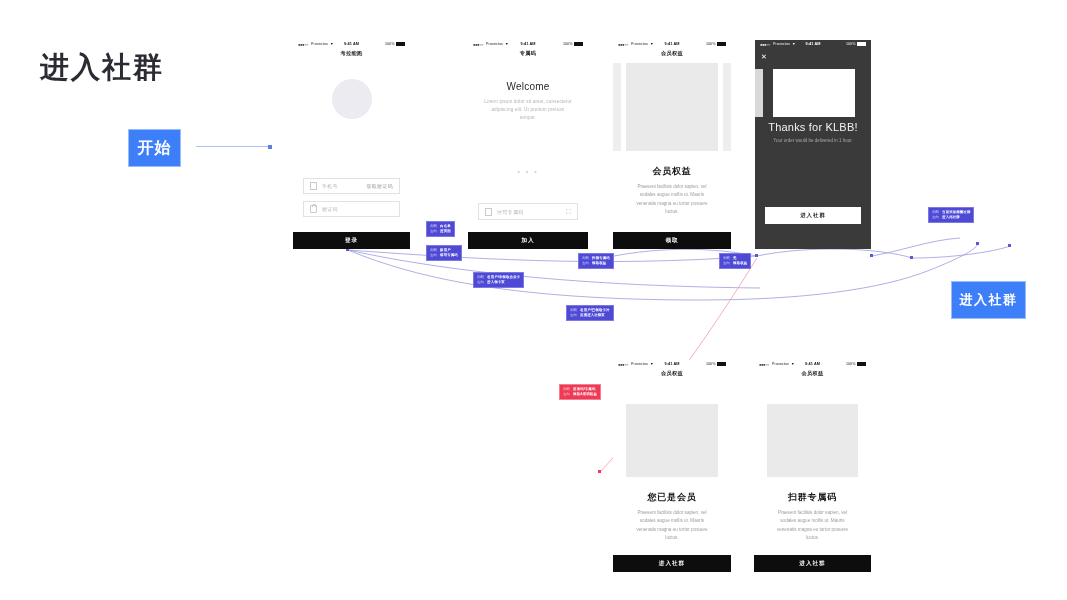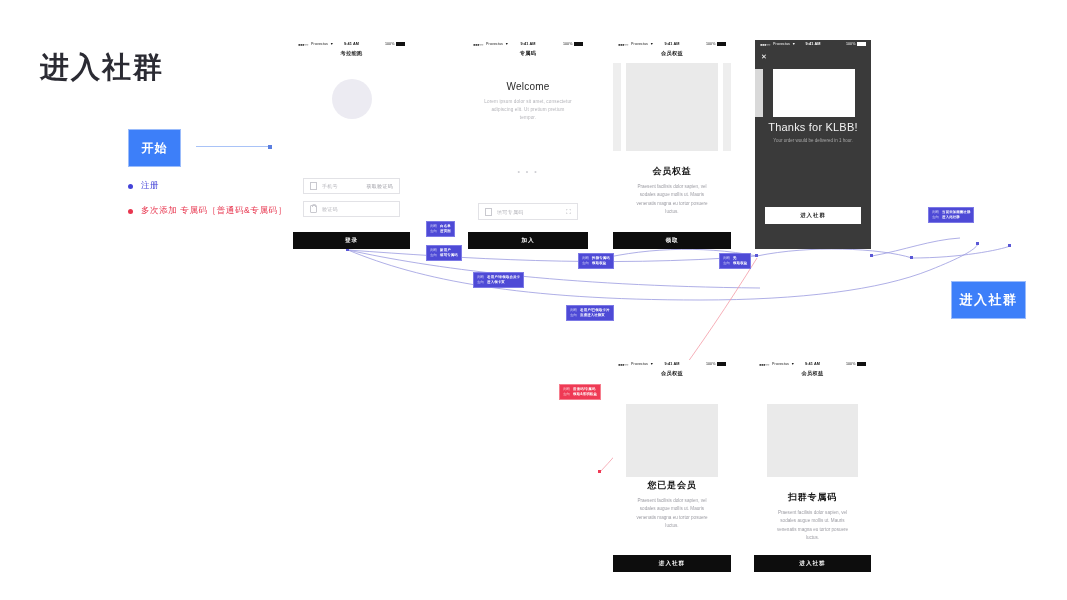--- a/index.html
+++ b/index.html
@@ -14,21 +14,21 @@
   .page-title{
     position:absolute;left:40px;top:48px;
     font-size:29px;font-weight:bold;color:#2b2b33;letter-spacing:2px;
   }
 
   
   .start-btn{
     position:absolute;left:128px;top:129px;width:53px;height:38px;
     background:#3d7ff9;border:1px solid #9bbcfb;
     display:flex;align-items:center;justify-content:center;
-    color:#fff;font-size:12px;font-weight:bold;letter-spacing:1px;
+    color:#fff;font-size:16px;font-weight:bold;letter-spacing:1px;
     box-sizing:border-box;
   }
   .start-line{
     position:absolute;left:196px;top:146px;width:74px;height:1px;background:#a9c3f7;
   }
   .start-line:after{
     content:"";position:absolute;right:-2px;top:-1.5px;width:4px;height:4px;background:#5b7fe0;
   }
 
   
@@ -134,30 +134,20 @@
 </head>
 <body>
 
 <div class="canvas">
 
   <div class="page-title">进入社群</div>
 
   <div class="start-btn">开始</div>
   <div class="start-line"></div>
 
-  <div class="legend">
-    <div class="legend-row">
-      <span class="legend-dot blue"></span>
-      <span class="legend-label blue">注册</span>
-    </div>
-    <div class="legend-row">
-      <span class="legend-dot red"></span>
-      <span class="legend-label red">多次添加 专属码［普通码&amp;专属码］</span>
-    </div>
-  </div>
 
   <svg class="flow" viewBox="0 0 1067 600">
     <g fill="none" stroke="#9a9ae0" stroke-width="0.8">
       <path d="M348,250 C420,280 520,300 700,300"></path>
       <path d="M348,250 C430,268 560,286 760,288"></path>
       <path d="M348,250 C460,258 600,268 757,256"></path>
       <path d="M757,256 C700,245 640,248 588,262"></path>
       <path d="M757,256 C810,245 880,248 912,258"></path>
       <path d="M912,258 C960,258 1000,250 1010,246"></path>
       <path d="M700,300 C800,300 880,290 930,270 C960,258 975,250 978,244"></path>
@@ -293,21 +283,21 @@
         <span class="sb-wifi">▼</span>
       </span>
       <span class="sb-time">9:41 AM</span>
       <span class="sb-right">
         <span>100%</span>
         <span class="sb-batt"></span>
       </span>
     </div>
     <div class="navtitle">会员权益</div>
     <div class="hero-img" style="margin:27px 13px 0;height:73px;"></div>
-    <div class="sec-h" style="margin-top:2px;">您已是会员</div>
+    <div class="sec-h" style="margin-top:14px;">您已是会员</div>
     <div class="sec-p">Praesent facilisis dolor sapien, vel sodales augue mollis ut. Mauris venenatis magna eu tortor posuere luctus.</div>
     <div class="btn-dark">进入社群</div>
   </div>
 
   <div class="phone" style="left:754px;top:360px;width:117px;height:212px;">
     <div class="statusbar">
       <span class="sb-left">
         <span class="sb-dots">●●●○○</span>
         <span class="sb-carrier">Provectus</span>
         <span class="sb-wifi">▼</span>

